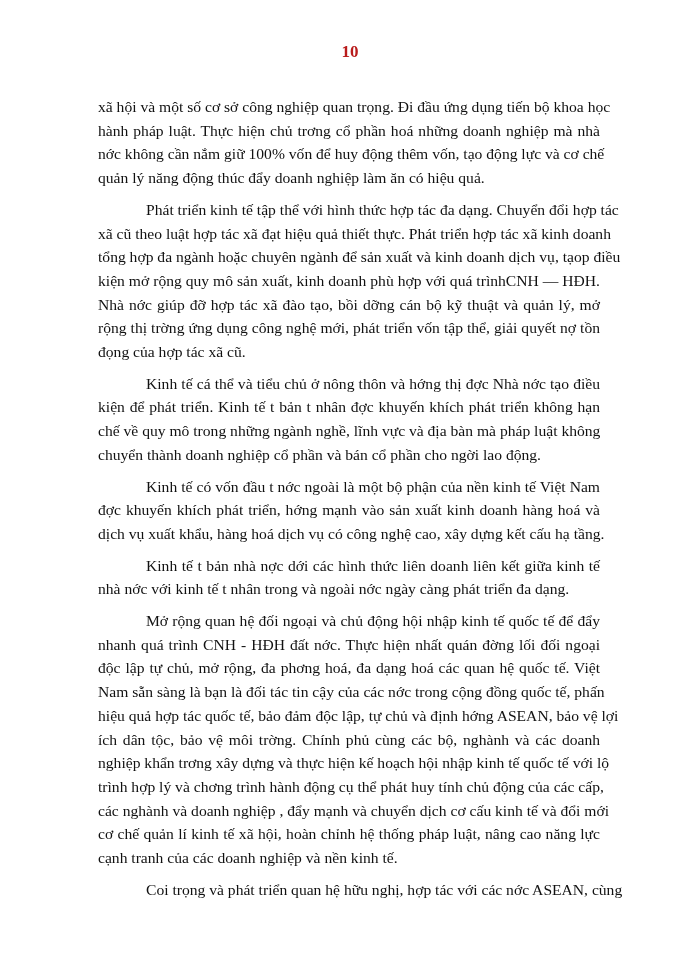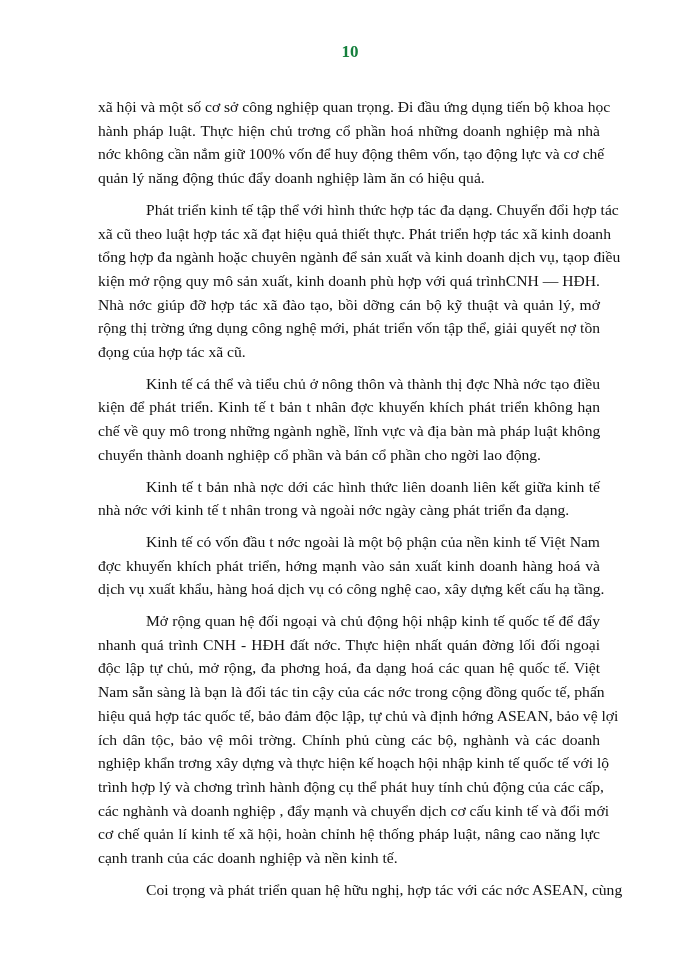--- a/index.html
+++ b/index.html
@@ -1,19 +1,19 @@
 <!DOCTYPE html>
 <html><head>
 <meta charset="utf-8">
 <style>
   html, body { margin: 0; padding: 0; background: #ffffff; }
   body { width: 700px; height: 960px; position: relative; overflow: hidden; }
   .page-number {
     position: absolute; top: 42px; left: 0; width: 700px; text-align: center;
-    font-family: "Liberation Serif", serif; font-weight: bold; font-size: 17px; color: #15803d;
+    font-family: "Liberation Serif", serif; font-weight: bold; font-size: 17px; color: #b91c1c;
   }
   .content {
     position: absolute; top: 88px; left: 98px; width: 502px;
     font-family: "Liberation Serif", serif; font-size: 15.6px; line-height: 23.7px; color: #111;
   }
   .para { margin: 7px 0 8px 0; text-align: justify; }
   .para .line { display: block; text-align: justify; text-align-last: justify; white-space: nowrap; }
   .para .line.last { text-align-last: left; }
   .para .line.indent { padding-left: 48px; }
 </style>
@@ -32,33 +32,33 @@
     <p class="para">
       <span class="line indent">Phát triển kinh tế tập thể với hình thức hợp tác đa dạng. Chuyển đổi hợp tác</span>
       <span class="line">xã cũ theo luật hợp tác xã đạt hiệu quả thiết thực. Phát triển hợp tác xã kinh doanh</span>
       <span class="line">tổng hợp đa ngành hoặc chuyên ngành để sản xuất và kinh doanh dịch vụ, tạop điều</span>
       <span class="line">kiện mở rộng quy mô sản xuất, kinh doanh phù hợp với quá trìnhCNH — HĐH.</span>
       <span class="line">Nhà nớc   giúp đỡ hợp tác xã đào tạo, bồi dỡng   cán bộ kỹ thuật và quản lý, mở</span>
       <span class="line">rộng thị trờng   ứng dụng công nghệ mới, phát triển vốn tập thể, giải quyết nợ tồn</span>
       <span class="line last">đọng của hợp tác xã cũ.</span>
     </p>
     <p class="para">
-      <span class="line indent">Kinh tế cá thể và tiểu chủ ở nông thôn và thành thị đợc   Nhà nớc   tạo điều</span>
+      <span class="line indent">Kinh tế cá thể và tiểu chủ ở nông thôn và hớng thị đợc   Nhà nớc   tạo điều</span>
       <span class="line">kiện để phát triển. Kinh tế t   bản t   nhân đợc   khuyến khích phát triển không hạn</span>
       <span class="line">chế về quy mô trong những ngành nghề, lĩnh vực và địa bàn mà pháp luật không</span>
       <span class="line last">chuyển thành doanh nghiệp cổ phần và bán cổ phần cho ngời   lao động.</span>
     </p>
     <p class="para">
-      <span class="line indent">Kinh tế t   bản nhà nợc   dới   các hình thức liên doanh liên kết giữa kinh tế</span>
-      <span class="line last">nhà nớc   với kinh tế t   nhân trong và ngoài nớc   ngày càng phát triển đa dạng.</span>
-    </p>
-    <p class="para">
       <span class="line indent">Kinh tế có vốn đầu t   nớc   ngoài là một bộ phận của nền kinh tế Việt Nam</span>
       <span class="line">đợc   khuyến khích phát triển, hớng   mạnh vào sản xuất kinh doanh hàng hoá và</span>
       <span class="line last">dịch vụ xuất khẩu, hàng hoá dịch vụ có công nghệ cao, xây dựng kết cấu hạ tầng.</span>
+    </p>
+    <p class="para">
+      <span class="line indent">Kinh tế t   bản nhà nợc   dới   các hình thức liên doanh liên kết giữa kinh tế</span>
+      <span class="line last">nhà nớc   với kinh tế t   nhân trong và ngoài nớc   ngày càng phát triển đa dạng.</span>
     </p>
     <p class="para">
       <span class="line indent">Mở rộng quan hệ đối ngoại và chủ động hội nhập kinh tế quốc tế để đẩy</span>
       <span class="line">nhanh quá trình CNH - HĐH đất nớc.   Thực hiện nhất quán đờng   lối đối ngoại</span>
       <span class="line">độc lập tự chủ, mở rộng, đa phơng   hoá, đa dạng hoá các quan hệ quốc tế. Việt</span>
       <span class="line">Nam sẵn sàng là bạn là đối tác tin cậy của các nớc   trong cộng đồng quốc tế, phấn</span>
       <span class="line">hiệu quả hợp tác quốc tế, bảo đảm độc lập, tự chủ và định hớng   ASEAN, bảo vệ lợi</span>
       <span class="line">ích dân tộc, bảo vệ môi trờng.   Chính phủ cùng các bộ, nghành và các doanh</span>
       <span class="line">nghiệp khẩn trơng   xây dựng và thực hiện kế hoạch hội nhập kinh tế quốc tế với lộ</span>
       <span class="line">trình hợp lý và chơng   trình hành động cụ thể phát huy tính chủ động của các cấp,</span>

